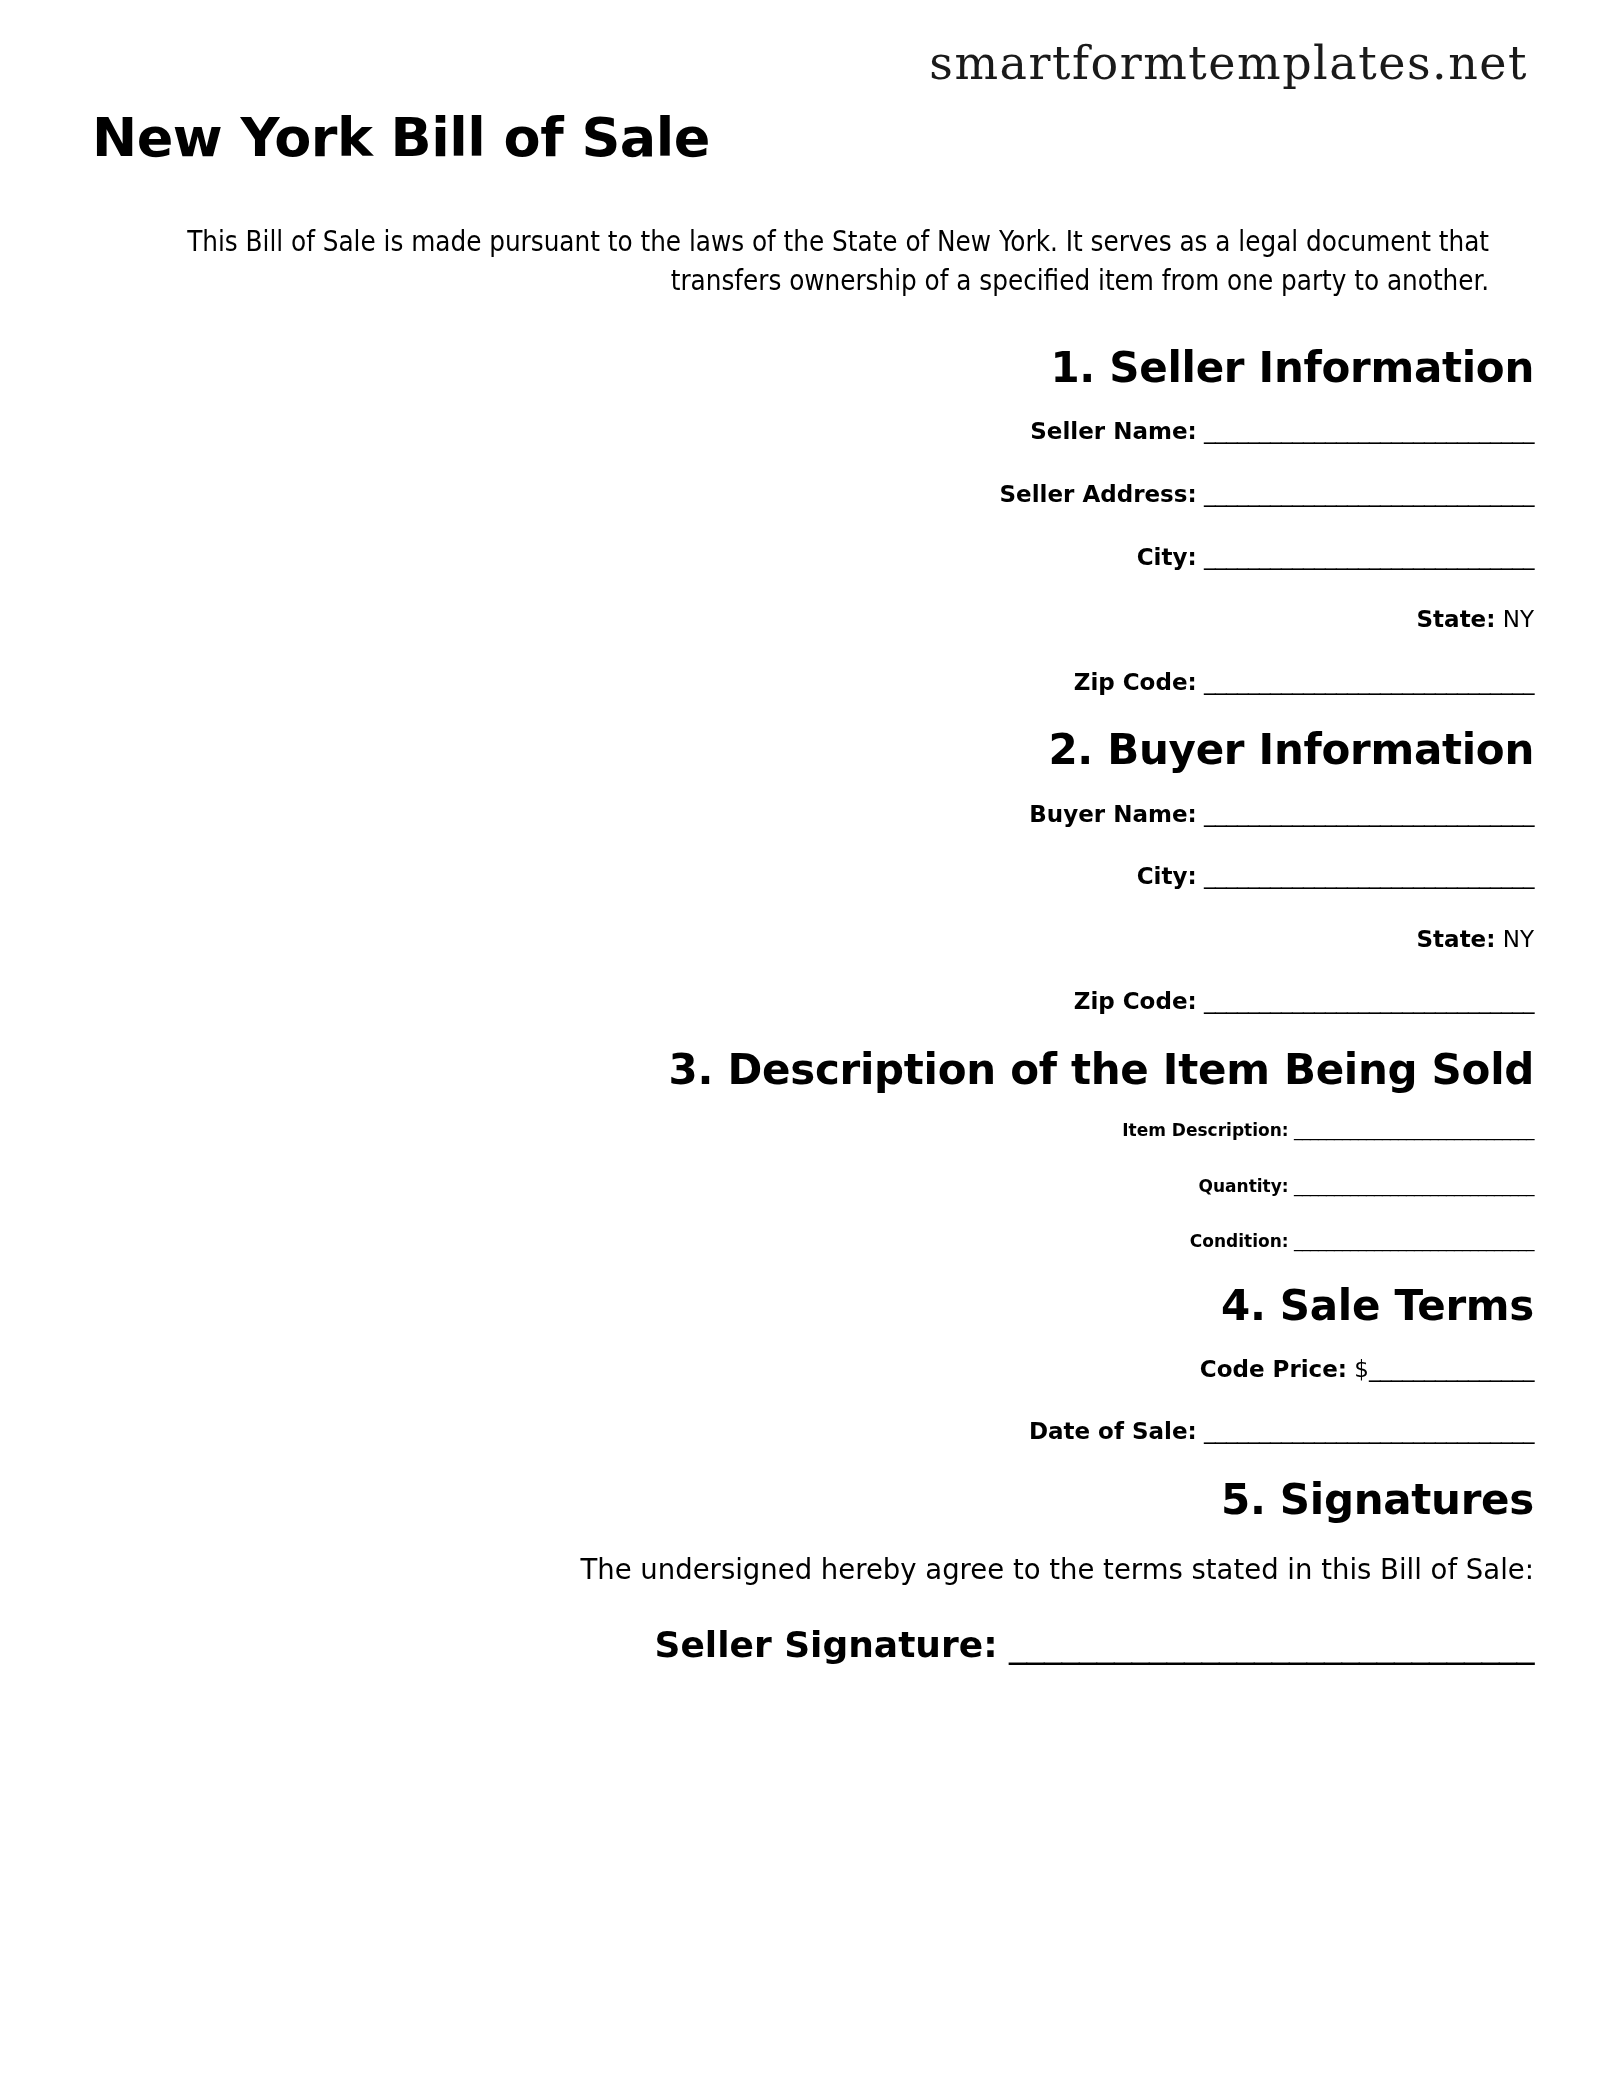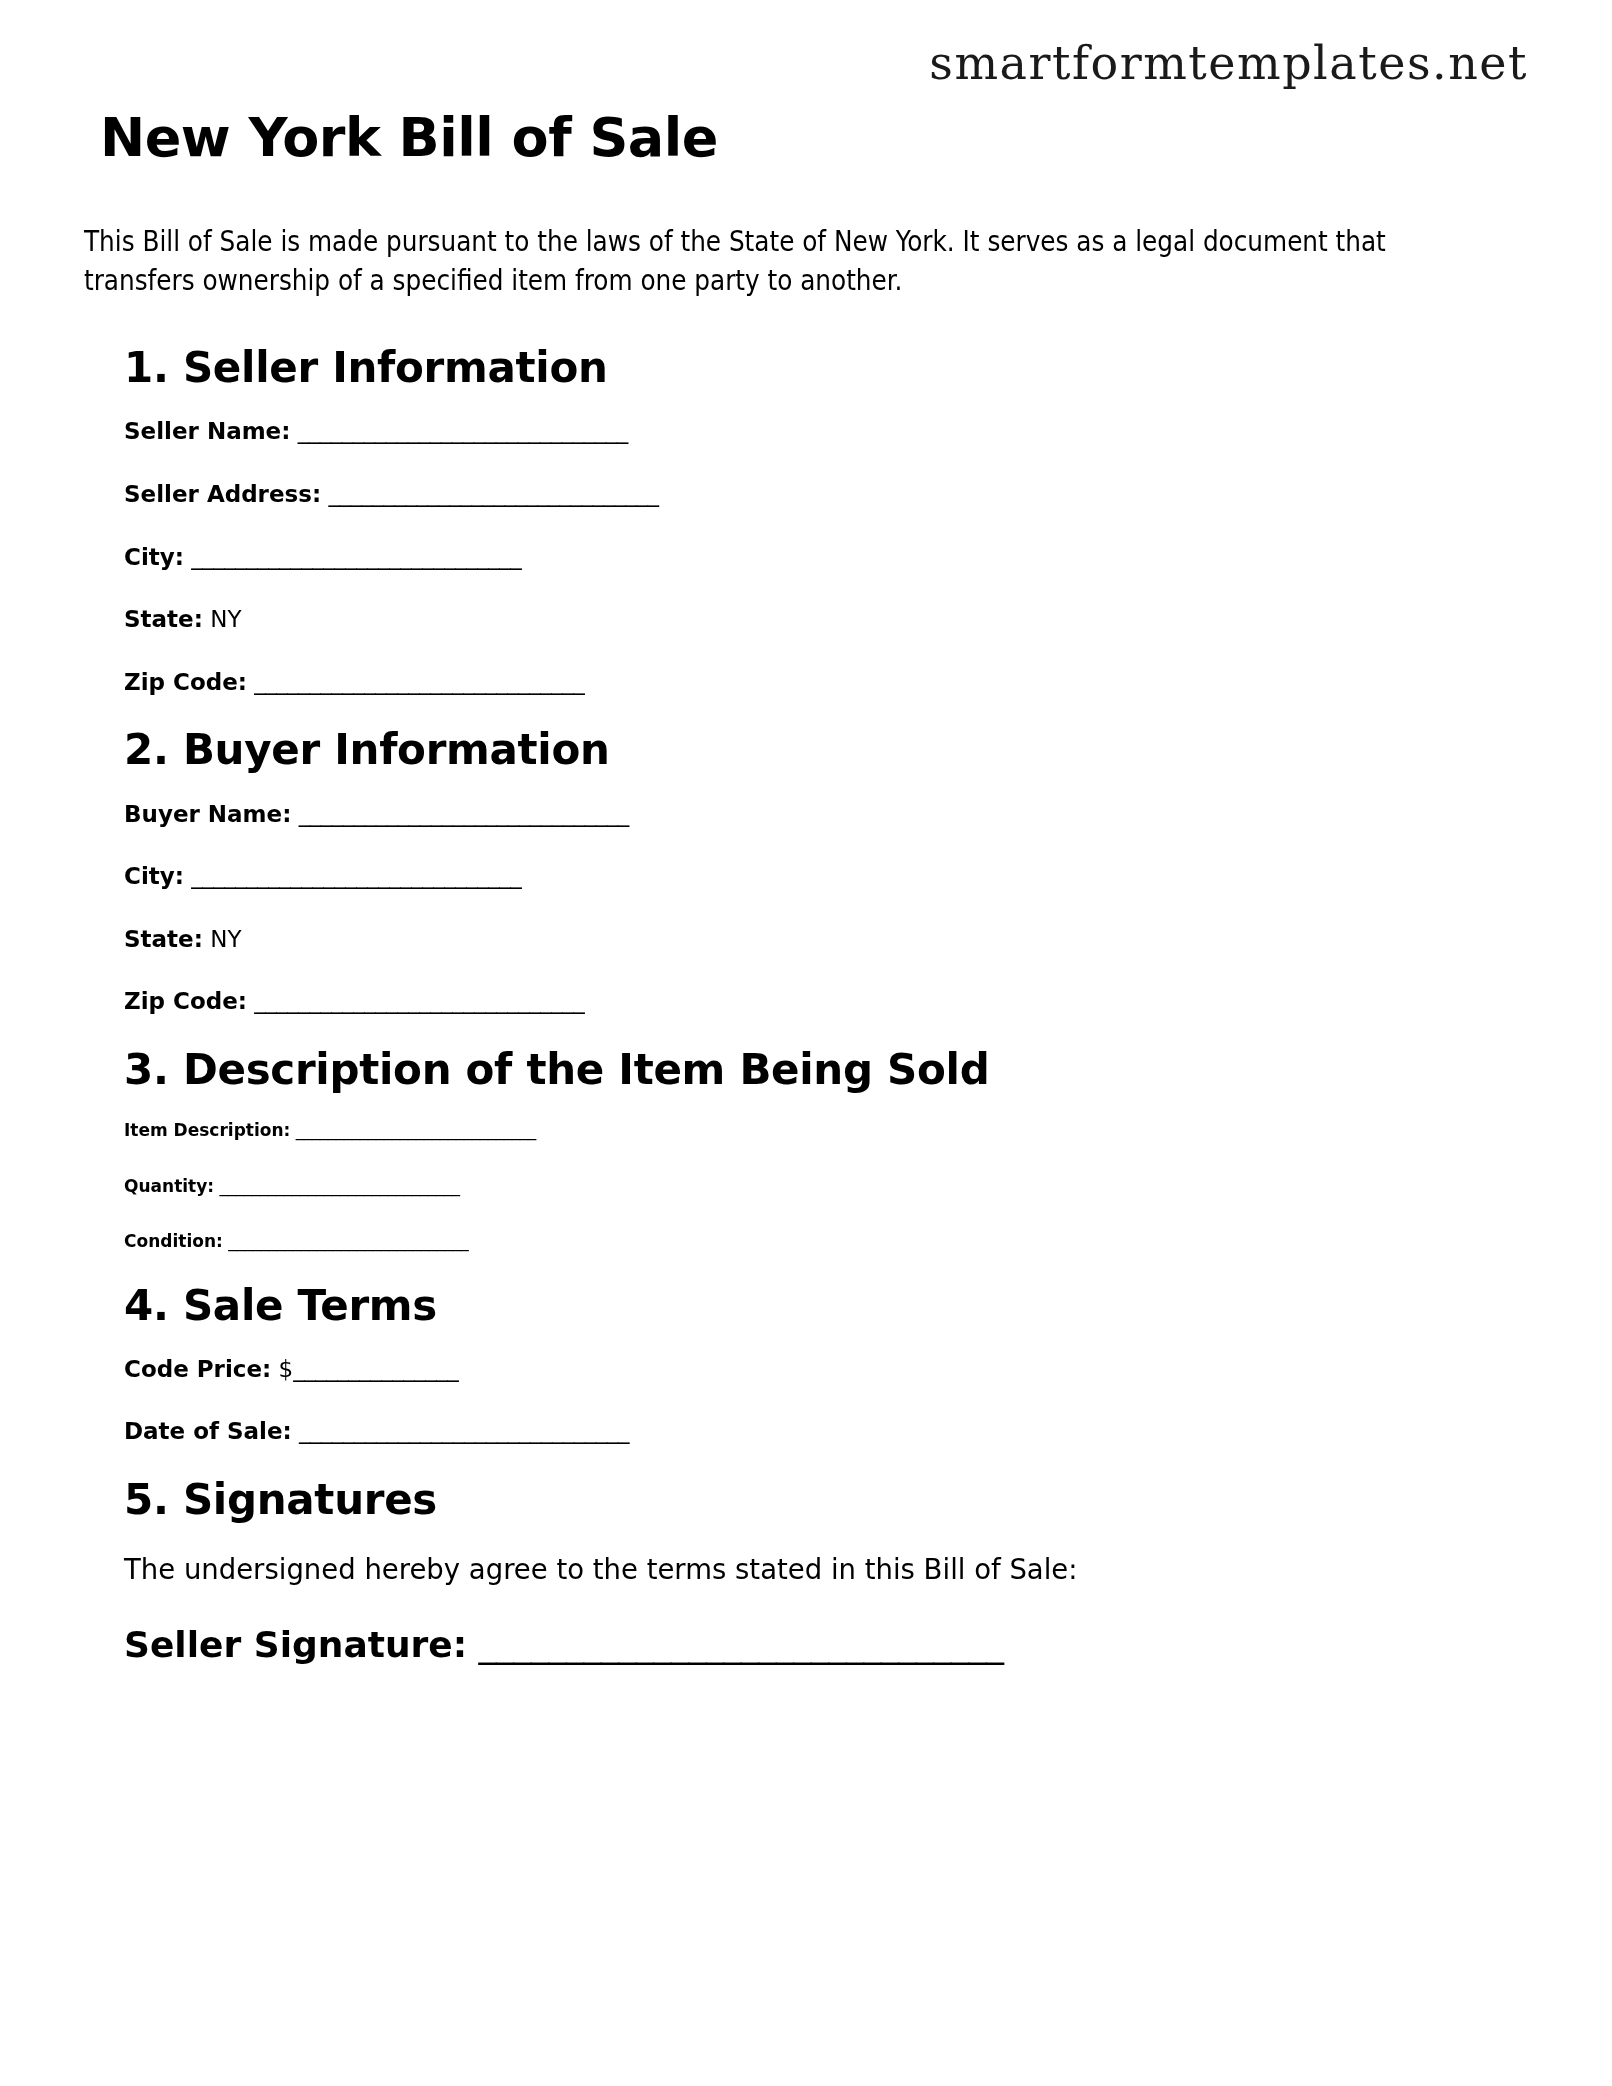--- a/index.html
+++ b/index.html
@@ -36,36 +36,37 @@
     font-size: 46px;
     letter-spacing: 1.5px;
     color: #1a1a1a;
     white-space: nowrap;
     font-weight: 400;
   }
 
   
   .doc-title {
     position: absolute;
-    left: 100px;
+    left: 92px;
     top: 108px;
     margin: 0;
     font-size: 54px;
     font-weight: 700;
     letter-spacing: -0.5px;
     line-height: 1.1;
     white-space: nowrap;
   }
 
   
   .content {
     position: absolute;
     left: 84px;
     top: 222px;
     width: 1450px;
+    text-align: right;
   }
 
   .intro {
     font-size: 27.5px;
     line-height: 1.42;
     font-weight: 400;
     margin: 0 0 44px 0;
     max-width: 1405px;
     font-stretch: condensed;
   }

